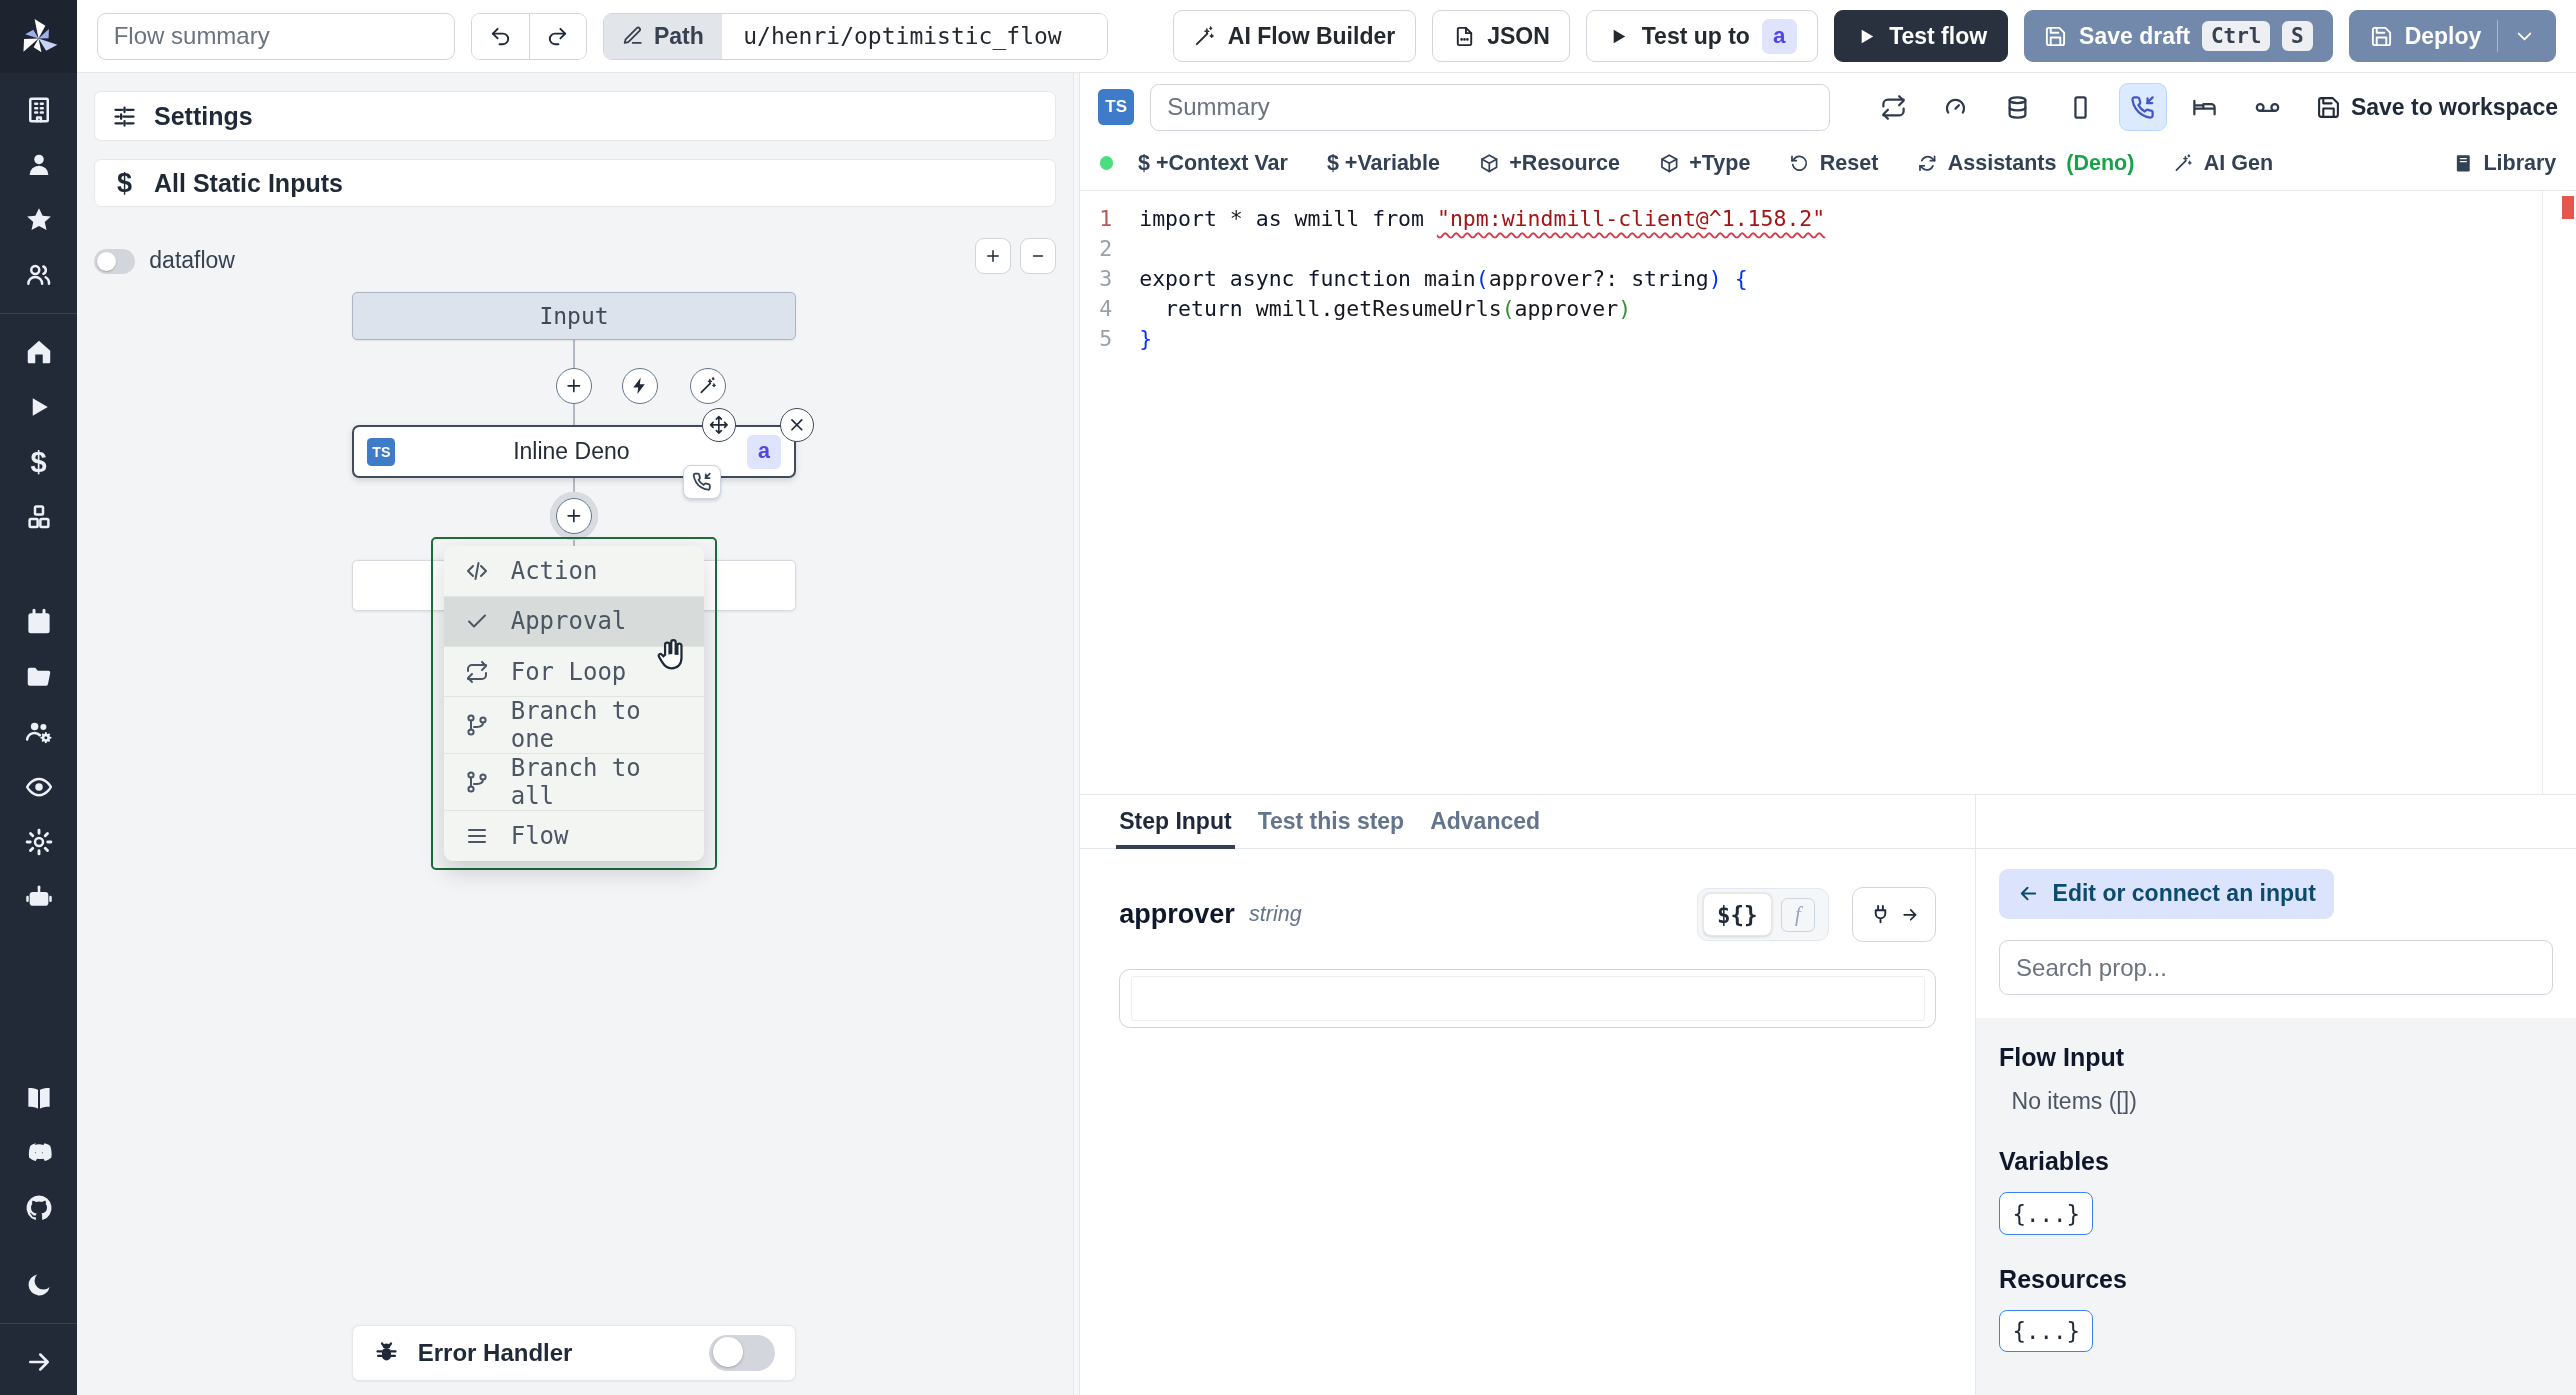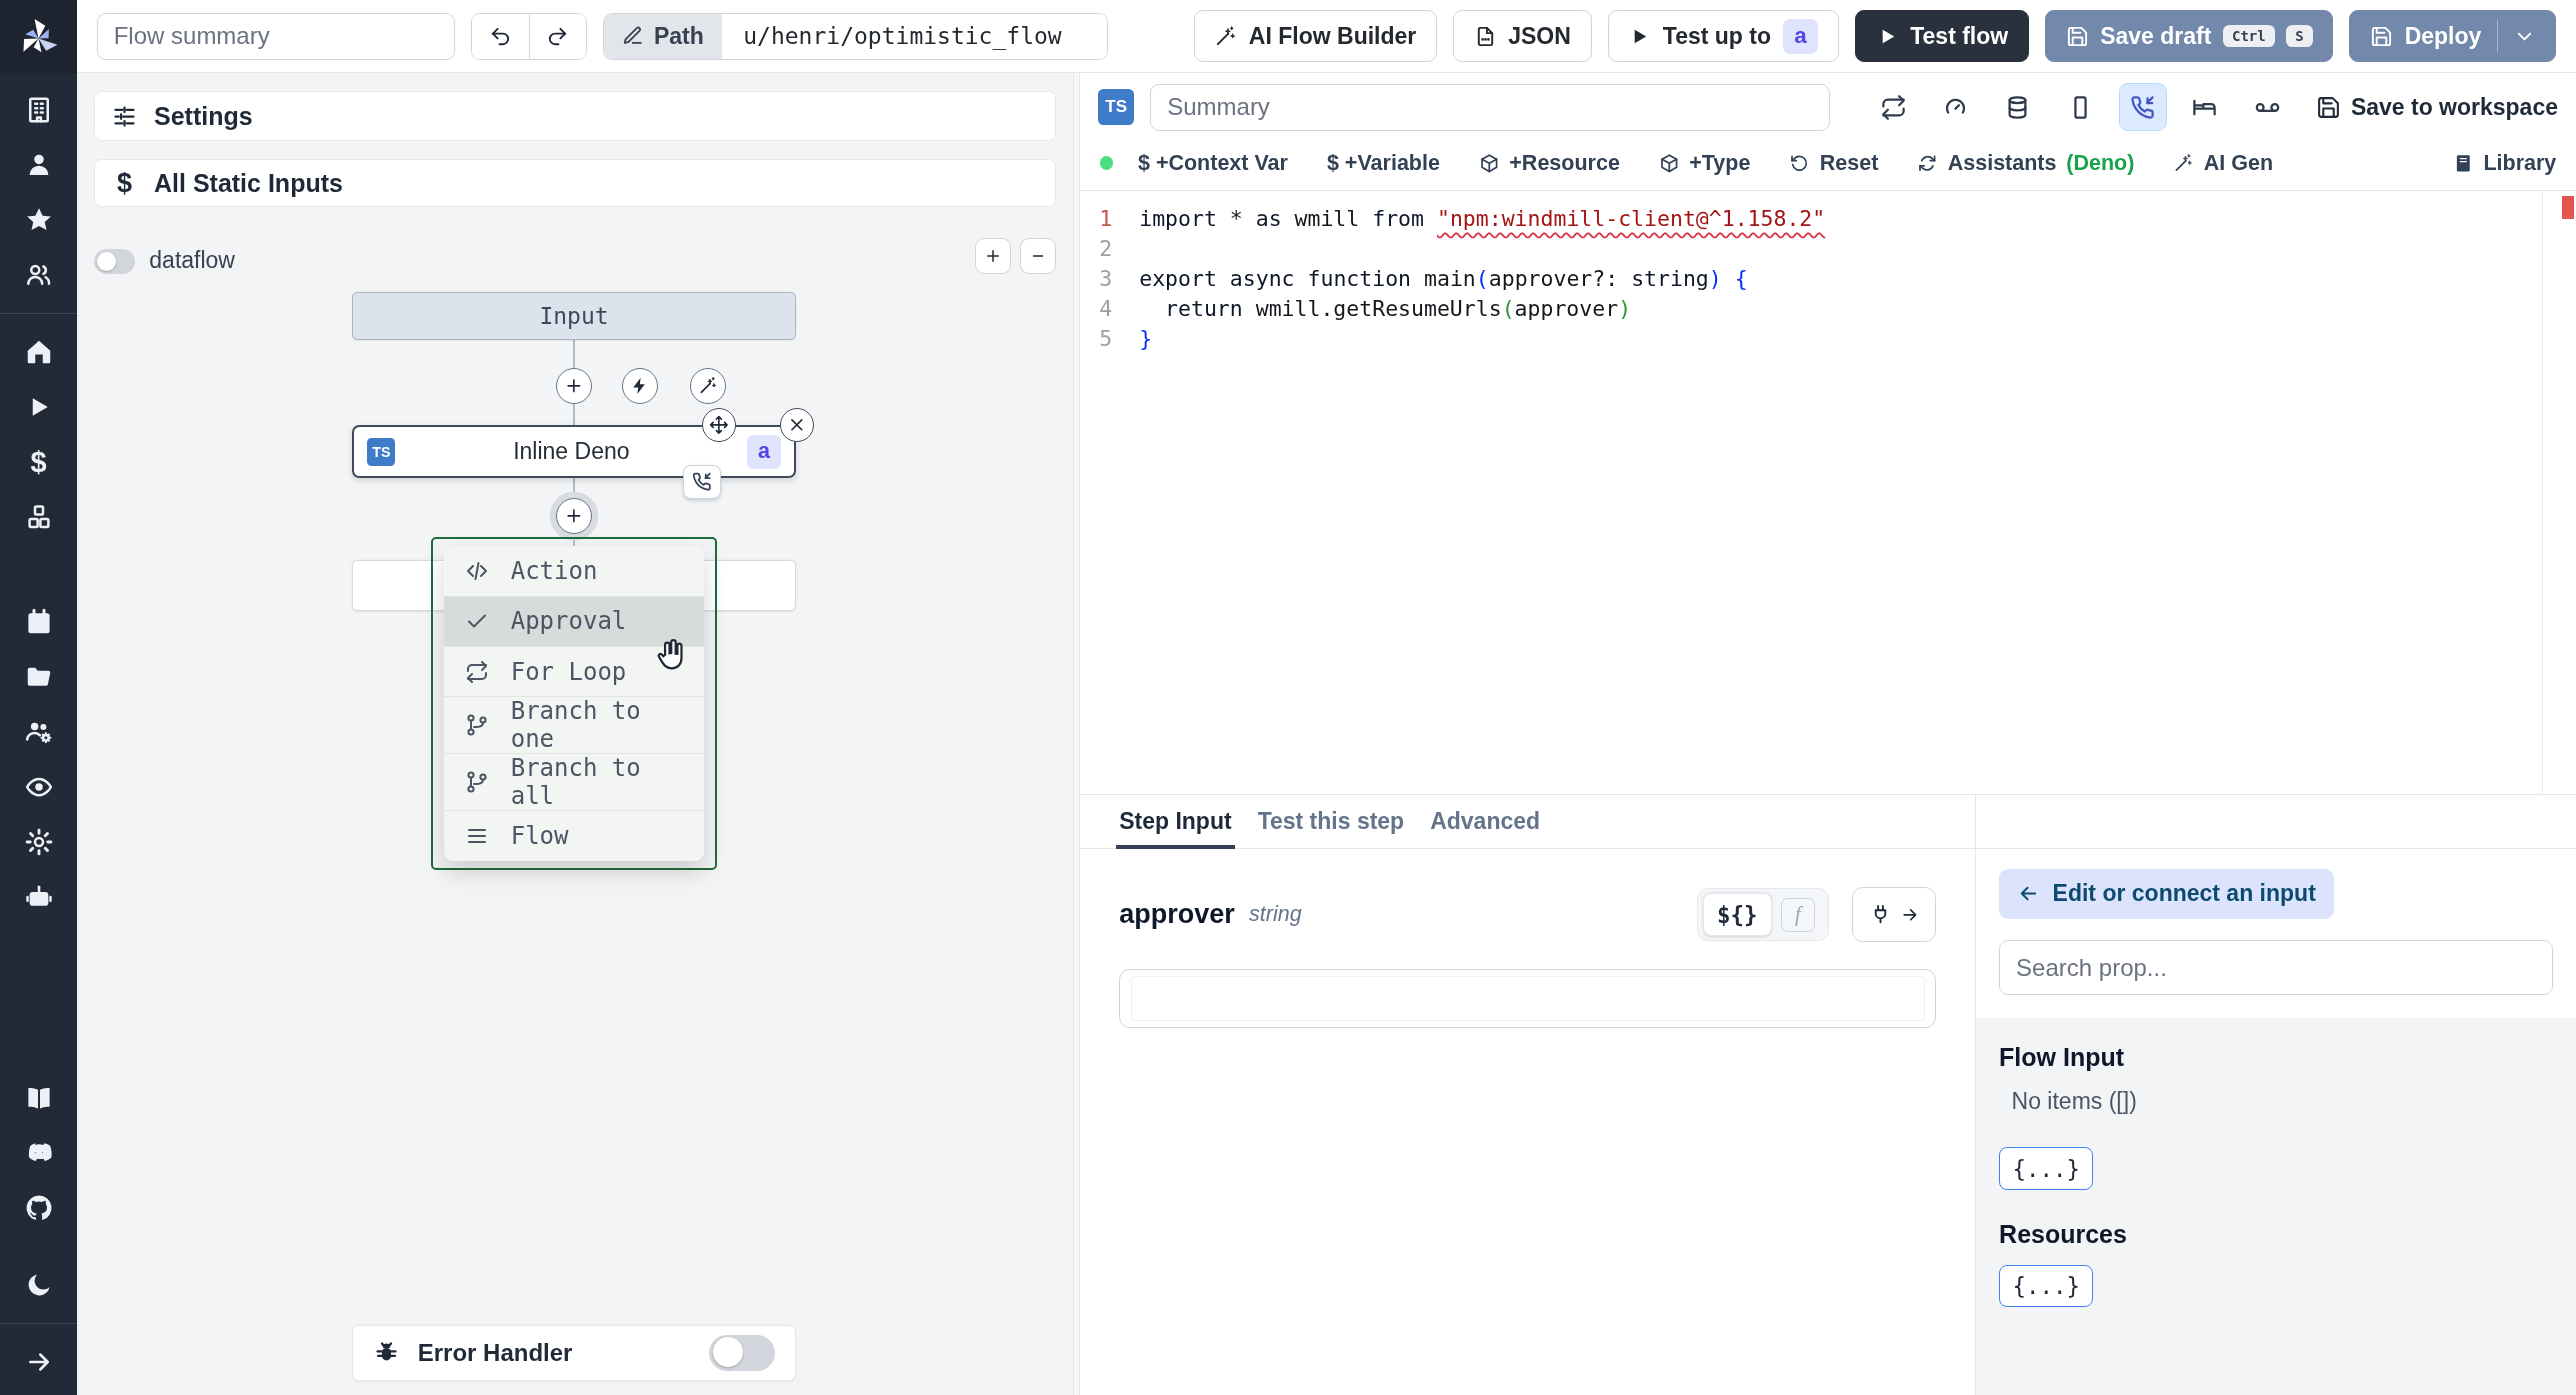--- a/index.html
+++ b/index.html
@@ -33,21 +33,21 @@
   .path-group{display:flex;height:47px;border:0.9px solid #d1d5db;border-radius:9px;overflow:hidden}
   .path-left{background:#e2e5ea;display:flex;align-items:center;gap:10.7px;padding:0 18px;font-weight:700;color:#374151}
   .path-left .i{width:21.5px;height:21.5px}
   .path-right{background:#fff;display:flex;align-items:center;padding:0 21.5px;font-family:"DejaVu Sans Mono",monospace;color:#24292f;min-width:385px}
   .spacer{flex:1}
   .tb-btn{height:52px;display:inline-flex;align-items:center;gap:11.6px;padding:0 19.7px;border:0.9px solid #d1d5db;border-radius:9px;background:#fff;font-size:23px;font-weight:700;color:#24292f;cursor:pointer}
   .tb-btn .i{width:23px;height:23px}
   .badge-a{background:#dfe3fc;color:#4f46e5;border-radius:7.2px;padding:4.5px 11.6px;font-weight:700;font-size:22.4px}
   .tb-dark{background:#2a313e;border-color:#2a313e;color:#fff}
   .tb-blue{background:#7289ac;border-color:#7289ac;color:#fff}
-  .kbd{background:#edeff2;color:#374151;border-radius:6.3px;padding:2.7px 9px;font-family:"DejaVu Sans Mono",monospace;font-size:14px;font-weight:700}
+  .kbd{background:#edeff2;color:#374151;border-radius:6.3px;padding:2.7px 9px;font-family:"DejaVu Sans Mono",monospace;font-size:21px;font-weight:700}
   .dep-sep{width:0.9px;height:32px;background:rgba(255,255,255,.4);margin:0 3.6px}
 
   .content{flex:1;display:flex;min-height:0}
 
   
   .flow-panel{width:996px;background:#f3f4f6;position:relative;flex-shrink:0}
   .card{position:absolute;left:17px;right:17px;background:#fff;border:0.9px solid #e5e7eb;border-radius:7.2px;display:flex;align-items:center;gap:16px;padding:0 16px;font-weight:700;font-size:25px;color:#1f2937}
   .card .i{width:27px;height:27px;color:#1f2937}
   #card-settings{top:18px;height:50px}
   #card-static{top:86px;height:48px}
@@ -873,20 +873,21 @@
                       <path d="M19 12H5M11 18l-6-6 6-6"></path>
                     </svg>
                   </span>
                 <span>Edit or connect an input</span>
               </button>
               <input class="txt-input search" placeholder="Search prop..." style="">
             </div>
             <div class="br-gray">
               <div class="sec-h">Flow Input</div>
               <div class="sec-sub">No items ([])</div>
+              <div class="sec-h">Variables</div>
               <div><button class="chip">{...}</button></div>
               <div class="sec-h">Resources</div>
               <div><button class="chip">{...}</button></div>
             </div>
           </div>
         </div>
       </section>
     </div>
   </div>
 </div>

